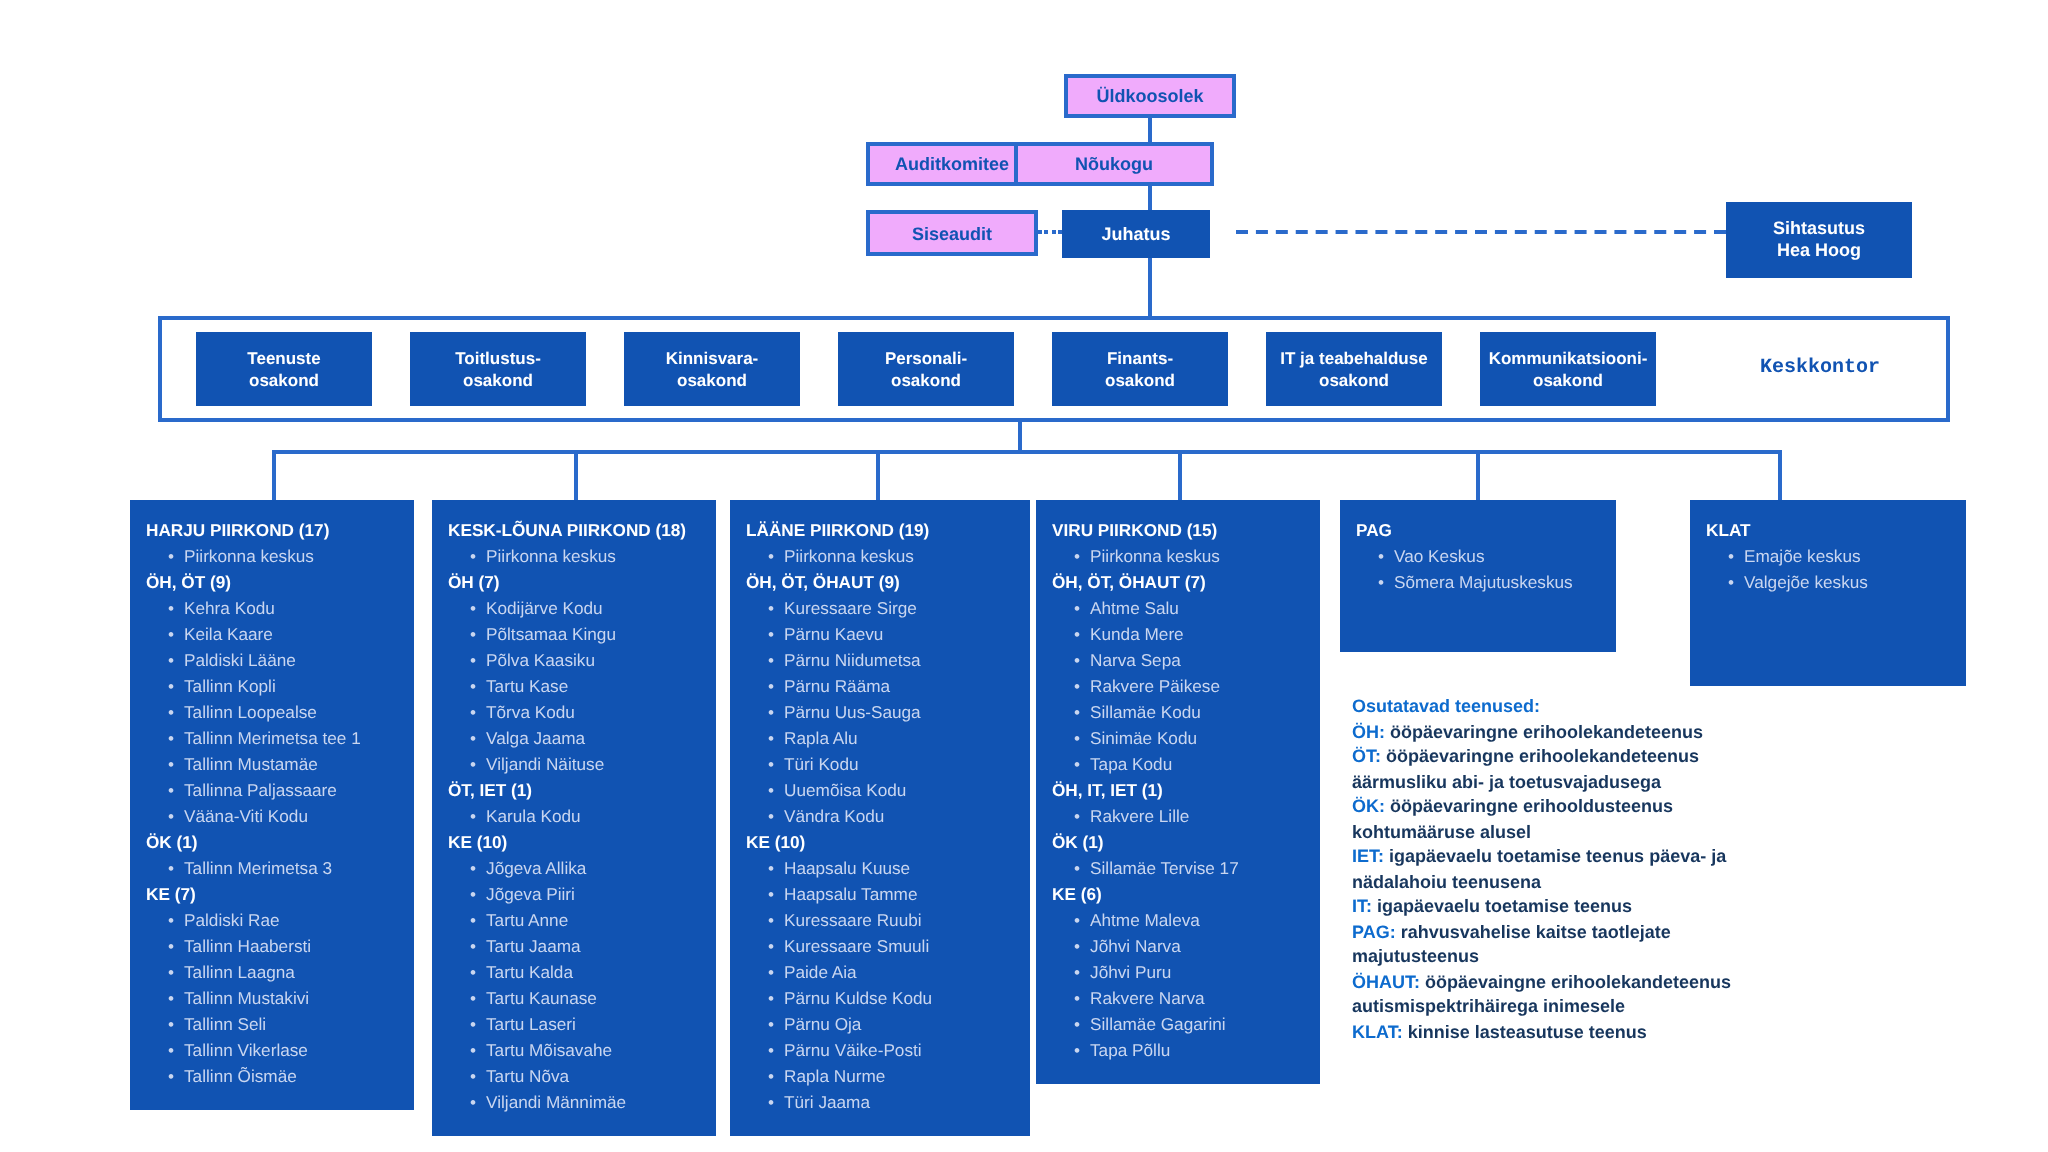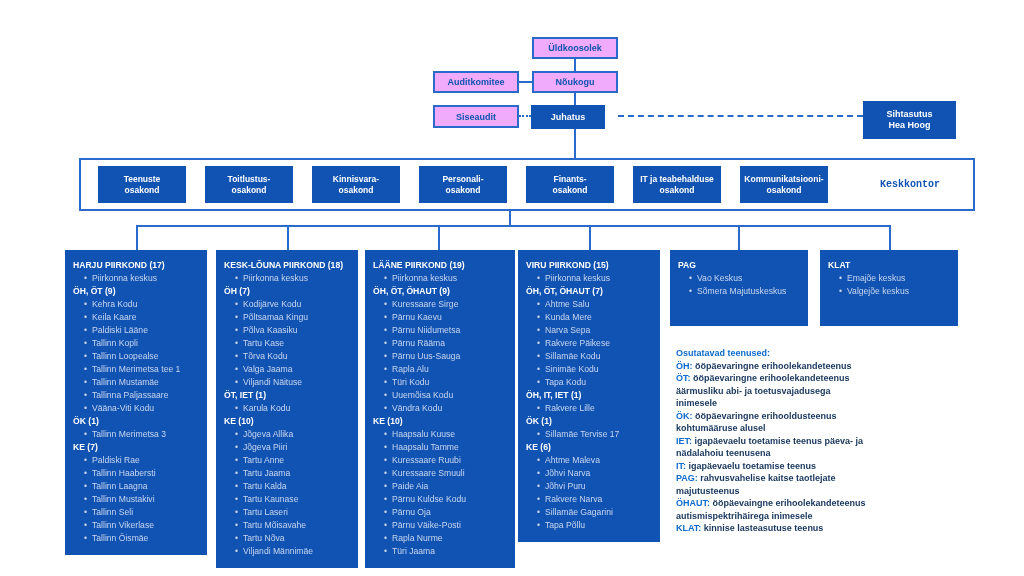--- a/index.html
+++ b/index.html
@@ -65,21 +65,21 @@
   <div class="hline" style="left:136px;top:225px;width:755px"></div>
   <div class="vline" style="left:136px;top:225px;height:25px"></div>
   <div class="vline" style="left:287px;top:225px;height:25px"></div>
   <div class="vline" style="left:438px;top:225px;height:25px"></div>
   <div class="vline" style="left:589px;top:225px;height:25px"></div>
   <div class="vline" style="left:738px;top:225px;height:25px"></div>
   <div class="vline" style="left:889px;top:225px;height:25px"></div>
 
   <div class="obox" style="left:532px;top:37px;width:86px;height:22px">Üldkoosolek</div>
   <div class="obox" style="left:433px;top:71px;width:86px;height:22px">Auditkomitee</div>
-  <div class="obox" style="left:532px;top:71px;width:86px;height:22px">Nõukogu</div>
+  <div class="obox" style="left:507px;top:71px;width:100px;height:22px">Nõukogu</div>
   <div class="obox" style="left:433px;top:105px;width:86px;height:23px">Siseaudit</div>
   <div class="obox solid" style="left:531px;top:105px;width:74px;height:24px">Juhatus</div>
   <div class="obox solid twoline" style="left:863px;top:101px;width:93px;height:38px">
     <div>Sihtasutus</div>
     <div>Hea Hoog</div>
   </div>
 
   <div id="kk-box">
     <div class="dept">
         <div>Teenuste</div>
@@ -432,38 +432,37 @@
       <div class="rtitle">PAG</div>
       <div class="item">
         <span class="bullet">•</span>
         <span>Vao Keskus</span>
       </div>
       <div class="item">
         <span class="bullet">•</span>
         <span>Sõmera Majutuskeskus</span>
       </div>
     </div>
-  <div class="region" style="left:820px;width:138px;height:76px">
+  <div class="region" style="left:845px;width:138px;height:93px">
       <div class="rtitle">KLAT</div>
       <div class="item">
         <span class="bullet">•</span>
         <span>Emajõe keskus</span>
       </div>
       <div class="item">
         <span class="bullet">•</span>
         <span>Valgejõe keskus</span>
       </div>
     </div>
 
   <div id="legend">
       <div class="legend-title">Osutatavad teenused:</div>
       <div class="legend-line"><span class="abbr">ÖH:</span> ööpäevaringne erihoolekandeteenus</div>
       <div class="legend-line"><span class="abbr">ÖT:</span> ööpäevaringne erihoolekandeteenus</div>
       <div class="legend-line">äärmusliku abi- ja toetusvajadusega</div>
-      <div class="legend-line">inimesele</div>
       <div class="legend-line"><span class="abbr">ÖK:</span> ööpäevaringne erihooldusteenus</div>
       <div class="legend-line">kohtumääruse alusel</div>
       <div class="legend-line"><span class="abbr">IET:</span> igapäevaelu toetamise teenus päeva- ja</div>
       <div class="legend-line">nädalahoiu teenusena</div>
       <div class="legend-line"><span class="abbr">IT:</span> igapäevaelu toetamise teenus</div>
       <div class="legend-line"><span class="abbr">PAG:</span> rahvusvahelise kaitse taotlejate</div>
       <div class="legend-line">majutusteenus</div>
       <div class="legend-line"><span class="abbr">ÖHAUT:</span> ööpäevaingne erihoolekandeteenus</div>
       <div class="legend-line">autismispektrihäirega inimesele</div>
       <div class="legend-line"><span class="abbr">KLAT:</span> kinnise lasteasutuse teenus</div>

